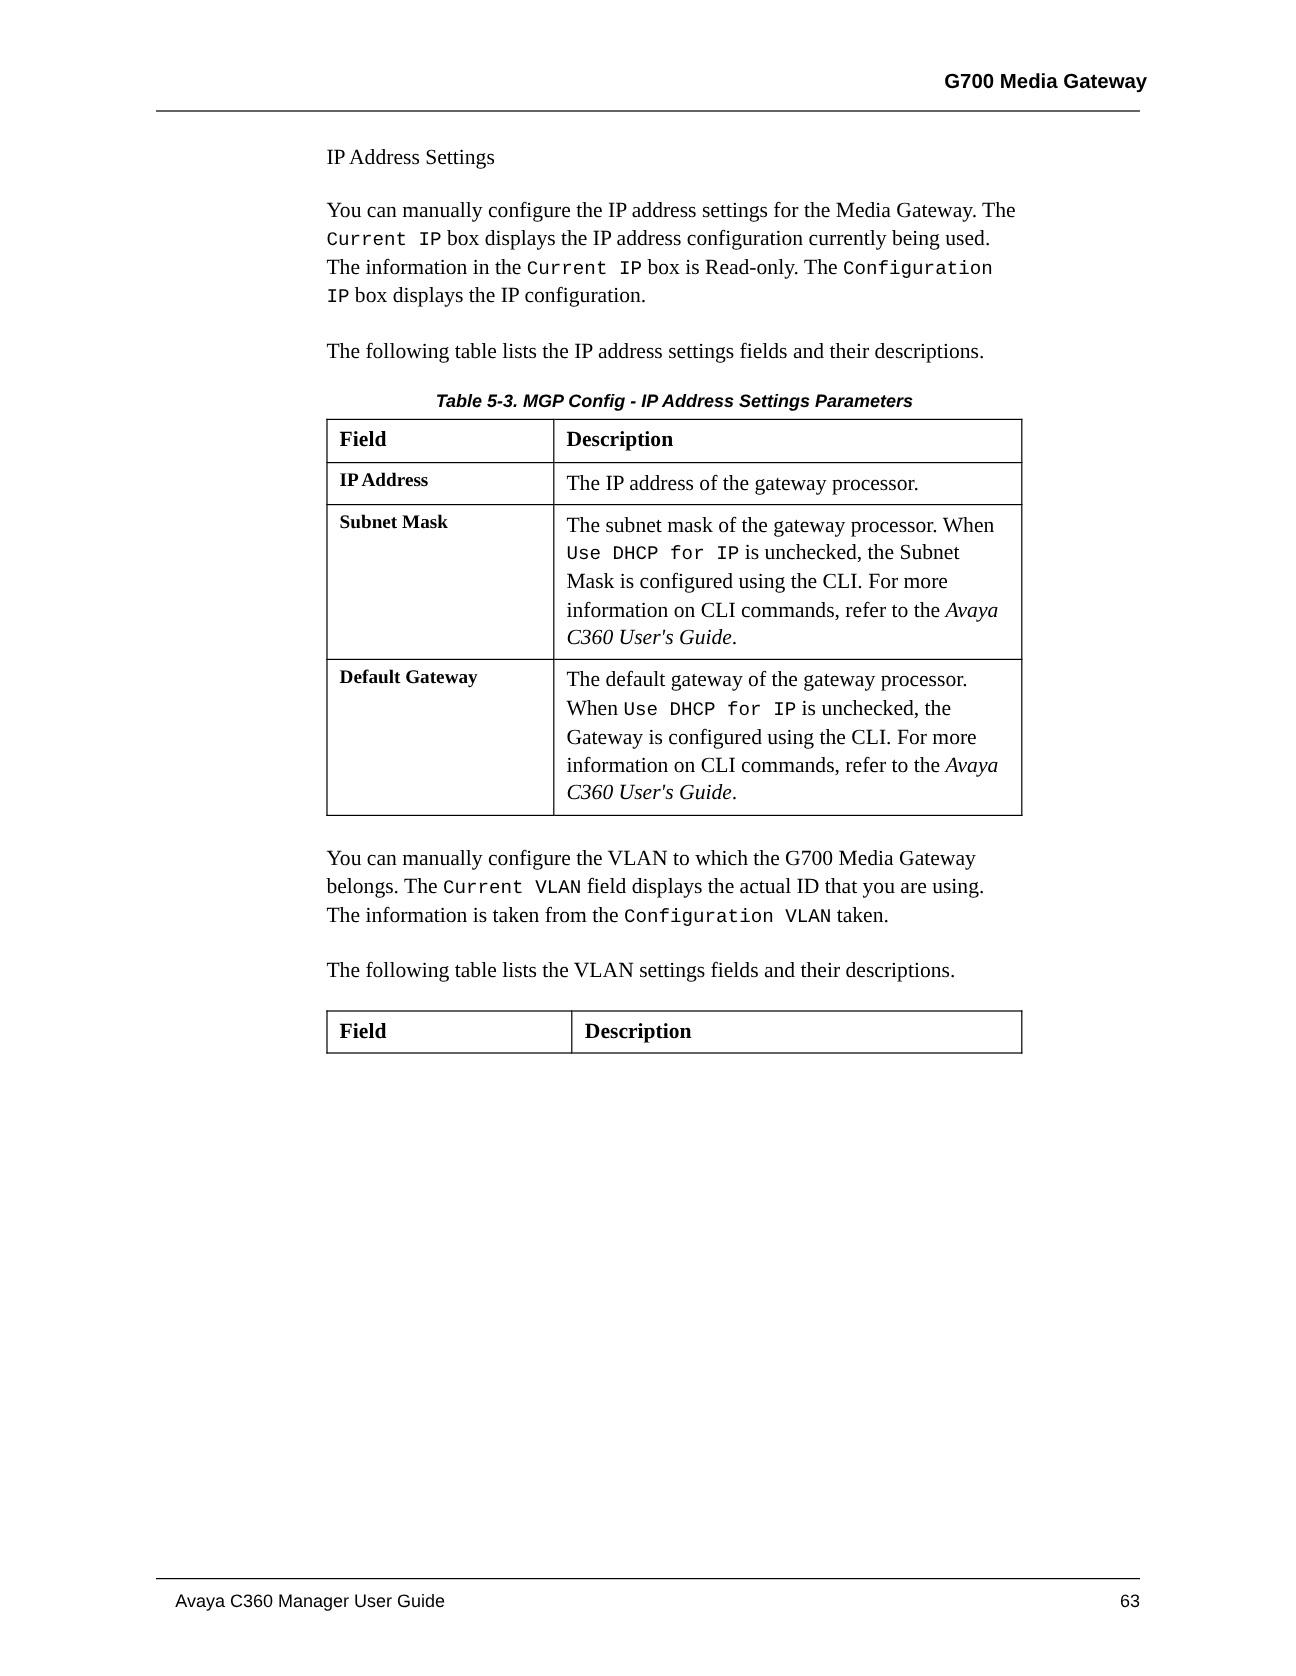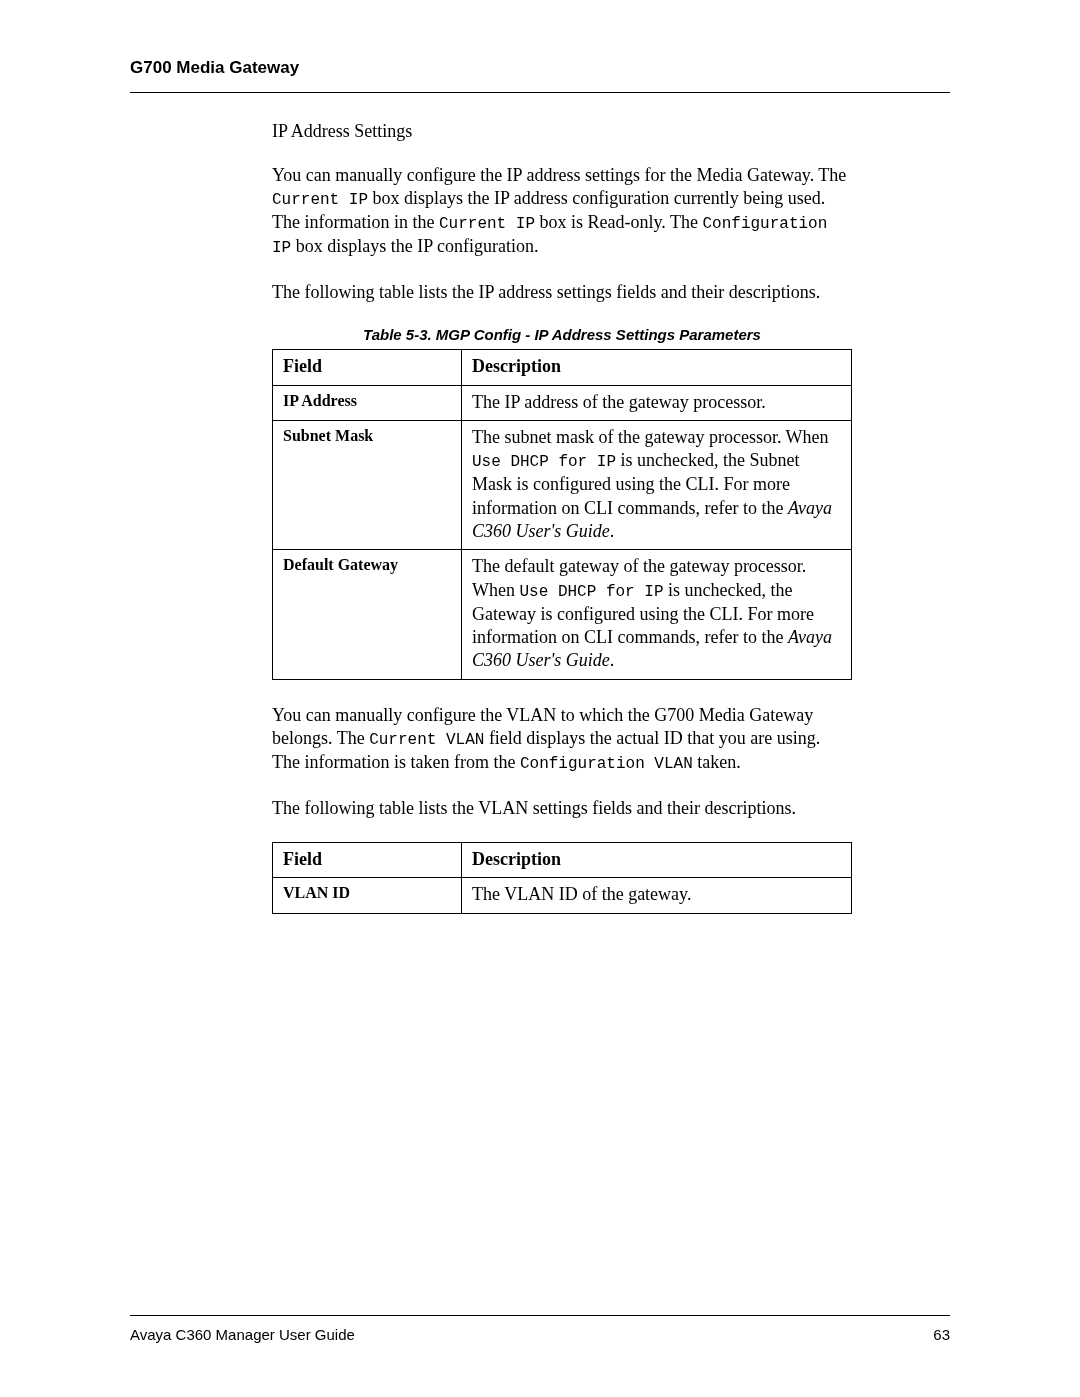--- a/index.html
+++ b/index.html
@@ -10,21 +10,21 @@
     background: #fff;
   }
   .page {
     width: 1080px;
     height: 1397px;
     position: relative;
     box-sizing: border-box;
     padding: 58px 130px 0 130px;
   }
   .header-title {
-    text-align: left;
+    text-align: right;
     font-family: Arial, Helvetica, sans-serif;
     font-weight: bold;
     font-size: 17px;
     margin-right: -6px;
   }
   .header-rule {
     border: none;
     border-top: 1px solid #000;
     margin: 14px 0 0 0;
   }
@@ -85,20 +85,21 @@
   .footer-rule {
     border: none;
     border-top: 1px solid #000;
     margin: 0 0 10px 0;
   }
   .footer-row {
     display: flex;
     justify-content: space-between;
     font-family: Arial, Helvetica, sans-serif;
     font-size: 15px;
+    margin-left: 16px;
   }
 </style>
 </head>
 <body>
 
 <div class="page">
 
   <div class="header-title">G700 Media Gateway</div>
   <hr class="header-rule">
 
@@ -146,24 +147,20 @@
 
     <p class="body">The following table lists the VLAN settings fields and their descriptions.</p>
 
 
     <table class="params">
       <tbody>
           <tr>
         <th>Field</th>
         <th>Description</th>
       </tr>
-      <tr>
-        <td class="field">VLAN ID</td>
-        <td>The VLAN ID of the gateway.</td>
-      </tr>
     </tbody>
       </table>
 
   </div>
 
   <div class="footer">
     <hr class="footer-rule">
     <div class="footer-row">
       <span>Avaya C360 Manager User Guide</span>
       <span>63</span>

